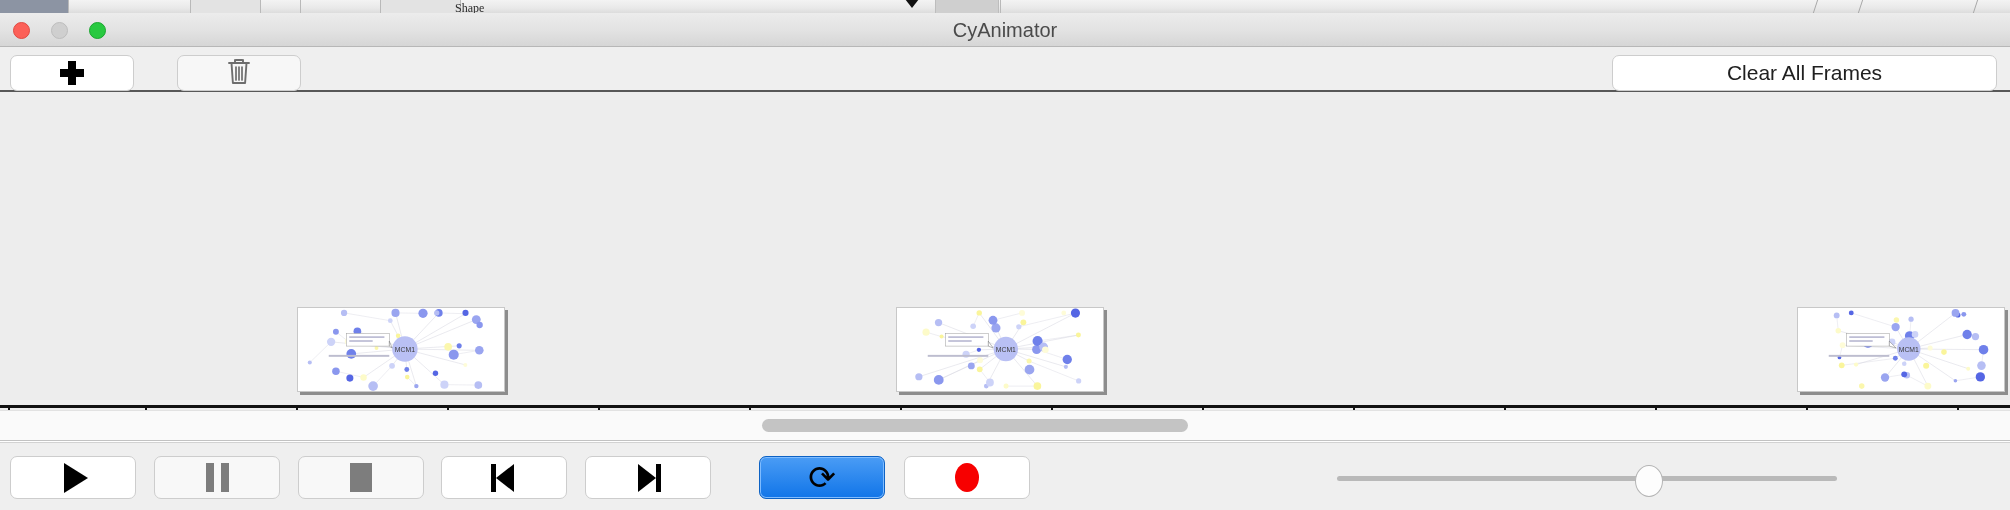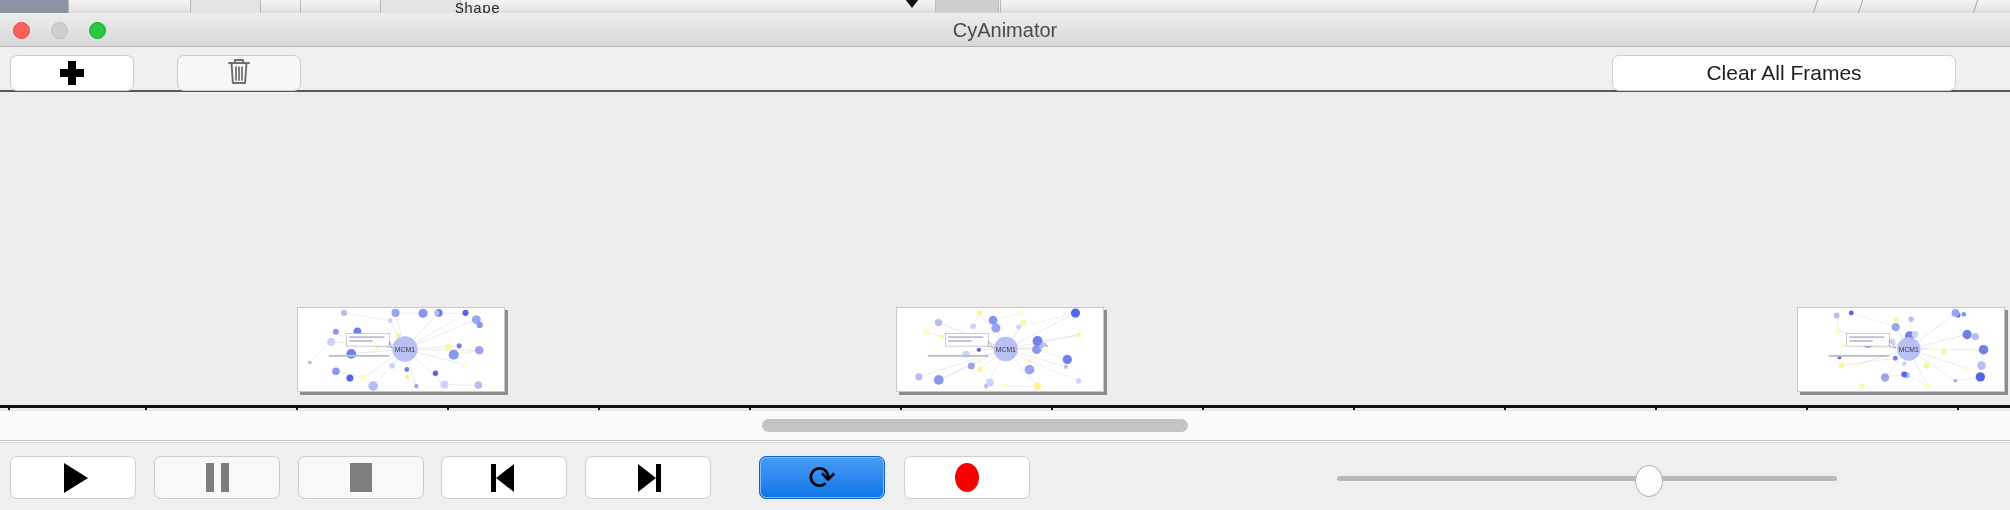--- a/index.html
+++ b/index.html
@@ -30,25 +30,25 @@
   .bg-strip .bs-sep {
     position: absolute; top: 0; width: 1px; height: 13px;
     background: #b9b9b9;
   }
   .bg-strip .bs-cell {
     position: absolute; top: 0; height: 13px;
     background: #e3e3e3;
   }
   .bg-strip .bs-text {
     position: absolute;
-    font-size: 15px;
+    font-size: 12px;
     color: #2a2a2a;
     top: 1px;
     white-space: nowrap;
-    font-family: Liberation Mono, monospace;
+    font-family: Liberation Serif, serif;
   }
   .bg-strip .bs-tri {
     position: absolute;
     width: 0; height: 0;
     border-left: 7px solid transparent;
     border-right: 7px solid transparent;
     border-top: 9px solid #111;
     top: -1px;
   }
   .bg-strip .bs-bar {
@@ -109,21 +109,21 @@
     border-radius: 7px;
     background: #ffffff;
     display: flex;
     align-items: center;
     justify-content: center;
     cursor: default;
   }
   .tb-btn.flat { background: #f7f7f7; }
   #btn-add    { left: 10px;  top: 8px; width: 124px; height: 36px; }
   #btn-delete { left: 177px; top: 8px; width: 124px; height: 36px; }
-  #btn-clear  { left: 1612px;top: 8px; width: 344px; height: 36px;
+  #btn-clear  { left: 1612px;top: 8px; width: 385px; height: 36px;
                 border-radius: 7px; font-size: 21px; color: #202020; }
 
   .plus-icon {
     position: relative; width: 24px; height: 24px;
   }
   .plus-icon::before, .plus-icon::after {
     content: ""; position: absolute; background: #000;
   }
   .plus-icon::before { left: 0; top: 8px; width: 24px; height: 8px; }
   .plus-icon::after  { left: 8px; top: 0; width: 8px; height: 24px; }

